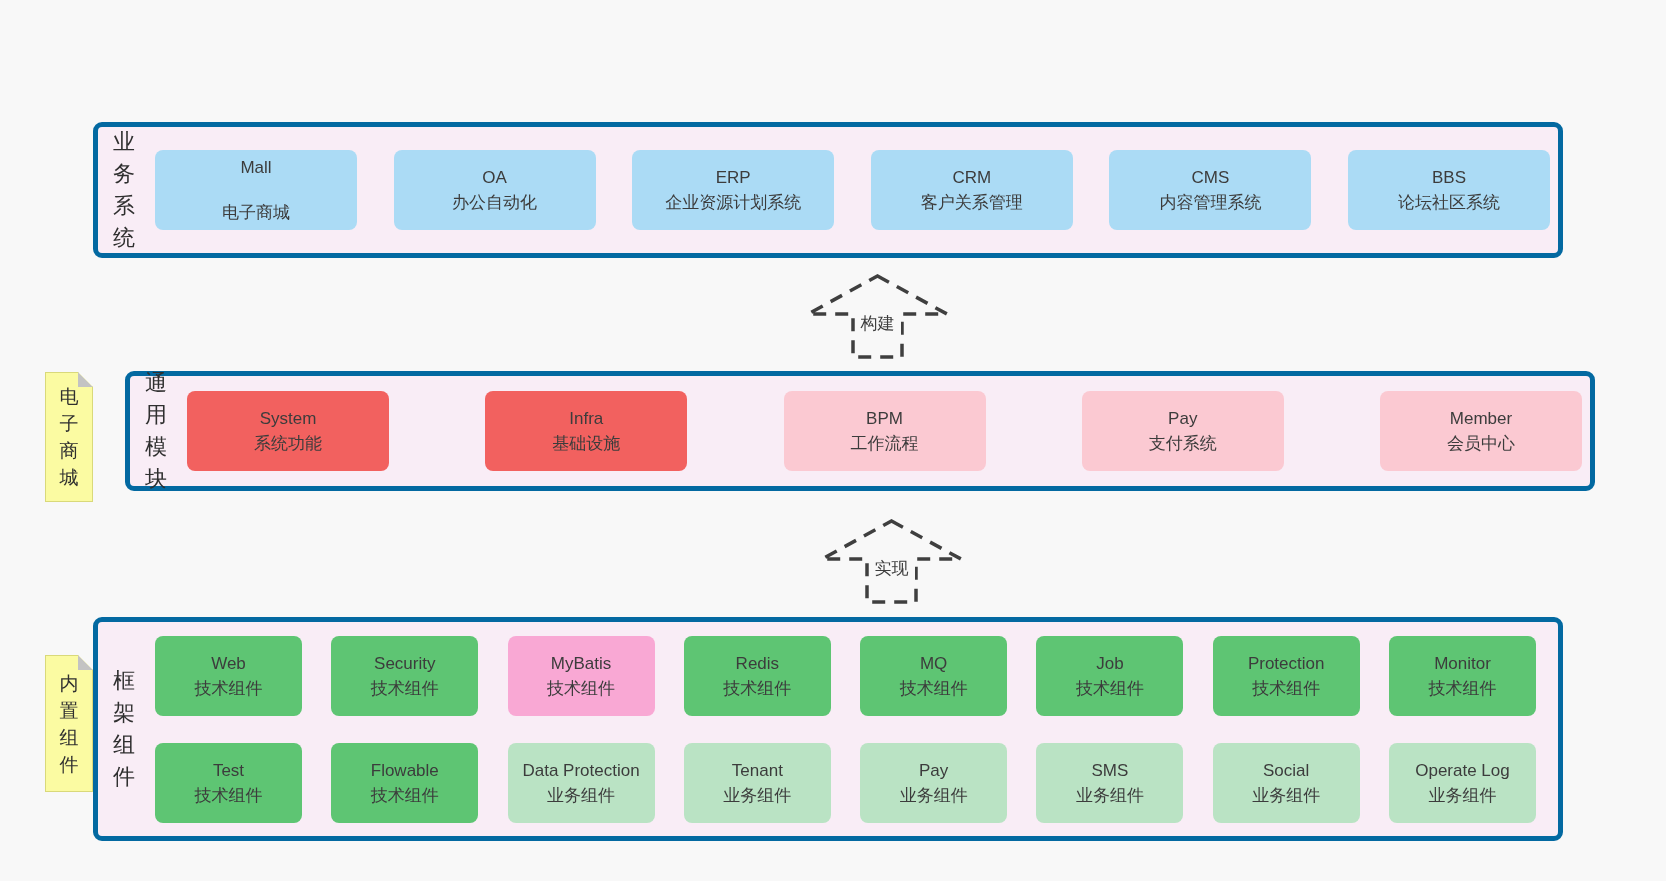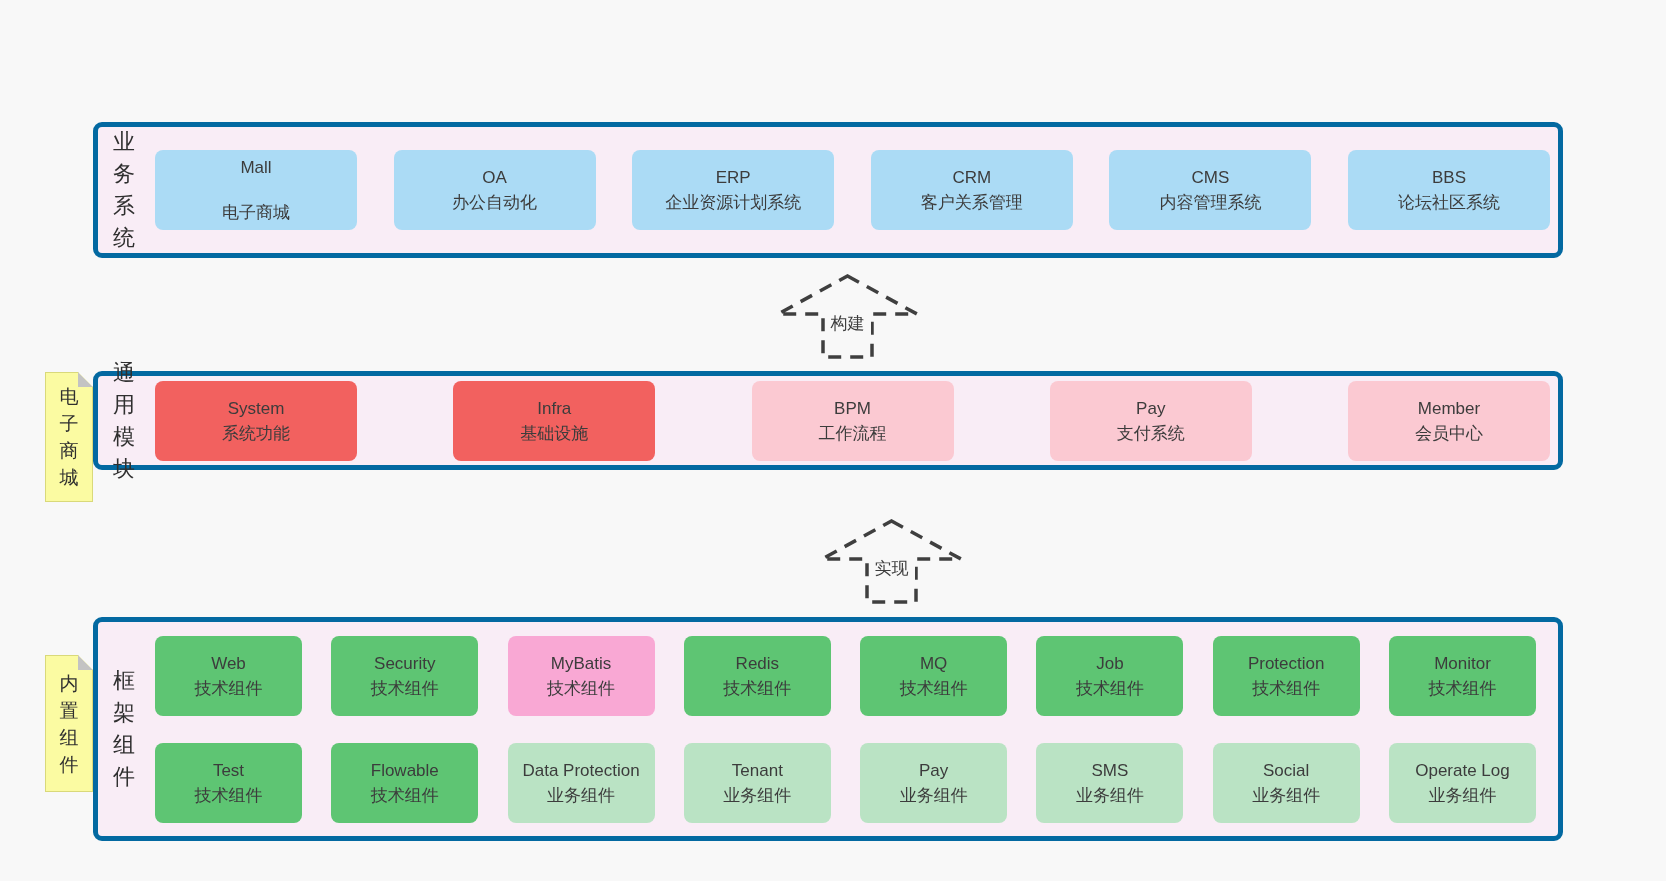--- a/index.html
+++ b/index.html
@@ -19,21 +19,21 @@
     left:93px;width:1470px;
     box-sizing:border-box;
     background:#f9edf6;
     border:5px solid #0369a1;
     border-radius:9px;
     display:flex;
     align-items:center;
     padding:0 8px 0 12px;
   }
   .panel.p1{top:122px;height:136px;}
-  .panel.p2{top:371px;height:99px;}
+  .panel.p2{top:371px;height:120px;margin-left:32px;}
   .panel.p3{top:617px;height:224px;}
   .vlabel{
     width:28px;
     margin-right:17px;
     font-size:22px;
     line-height:32px;
     color:#2f2f2f;
     word-break:break-all;
     text-align:center;
     flex:none;
@@ -75,21 +75,21 @@
   .arrow .alabel{
     position:absolute;
     left:50%;top:48px;
     transform:translate(-50%,-50%);
     background:#f8f8f8;
     padding:1px 6px;
     font-size:17px;
     color:#3c3c3c;
     white-space:nowrap;
   }
-  .arrow.a1{left:777px;top:275px;}
+  .arrow.a1{left:807px;top:275px;}
   .arrow.a2{left:821px;top:520px;}
   
   .tag{
     position:absolute;
     left:45px;width:48px;
     box-sizing:border-box;
     background:#fbfba2;
     clip-path:polygon(0 0,calc(100% - 15px) 0,100% 15px,100% 100%,0 100%);
     box-shadow:inset 0 0 0 1px rgba(190,190,90,.55);
     display:flex;

